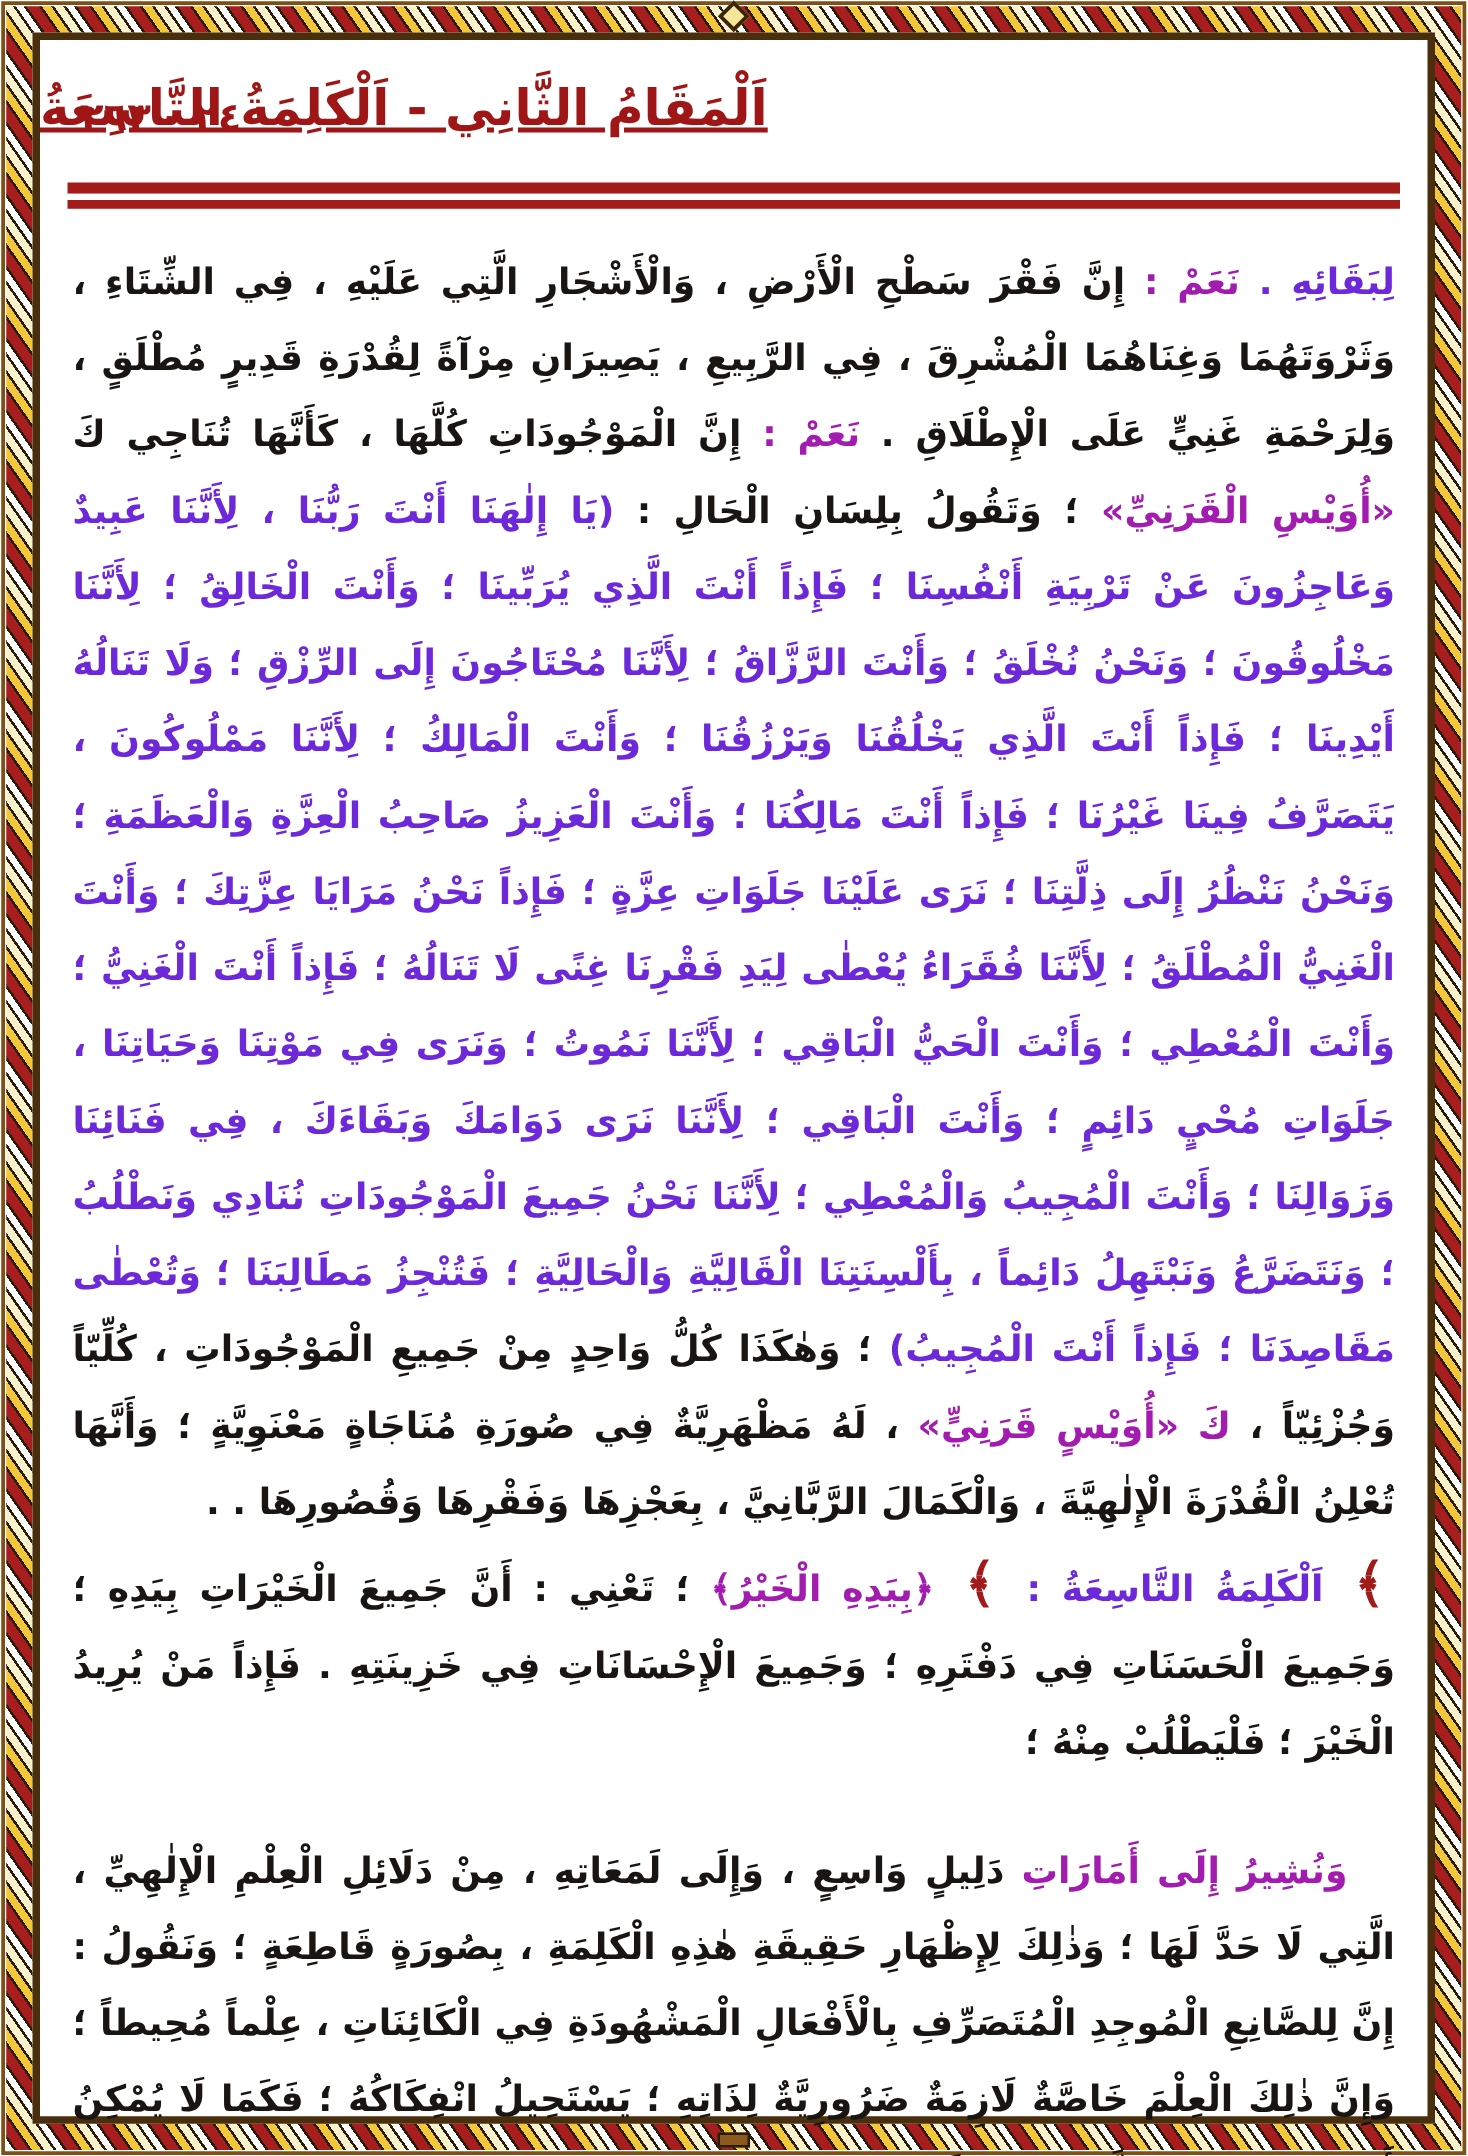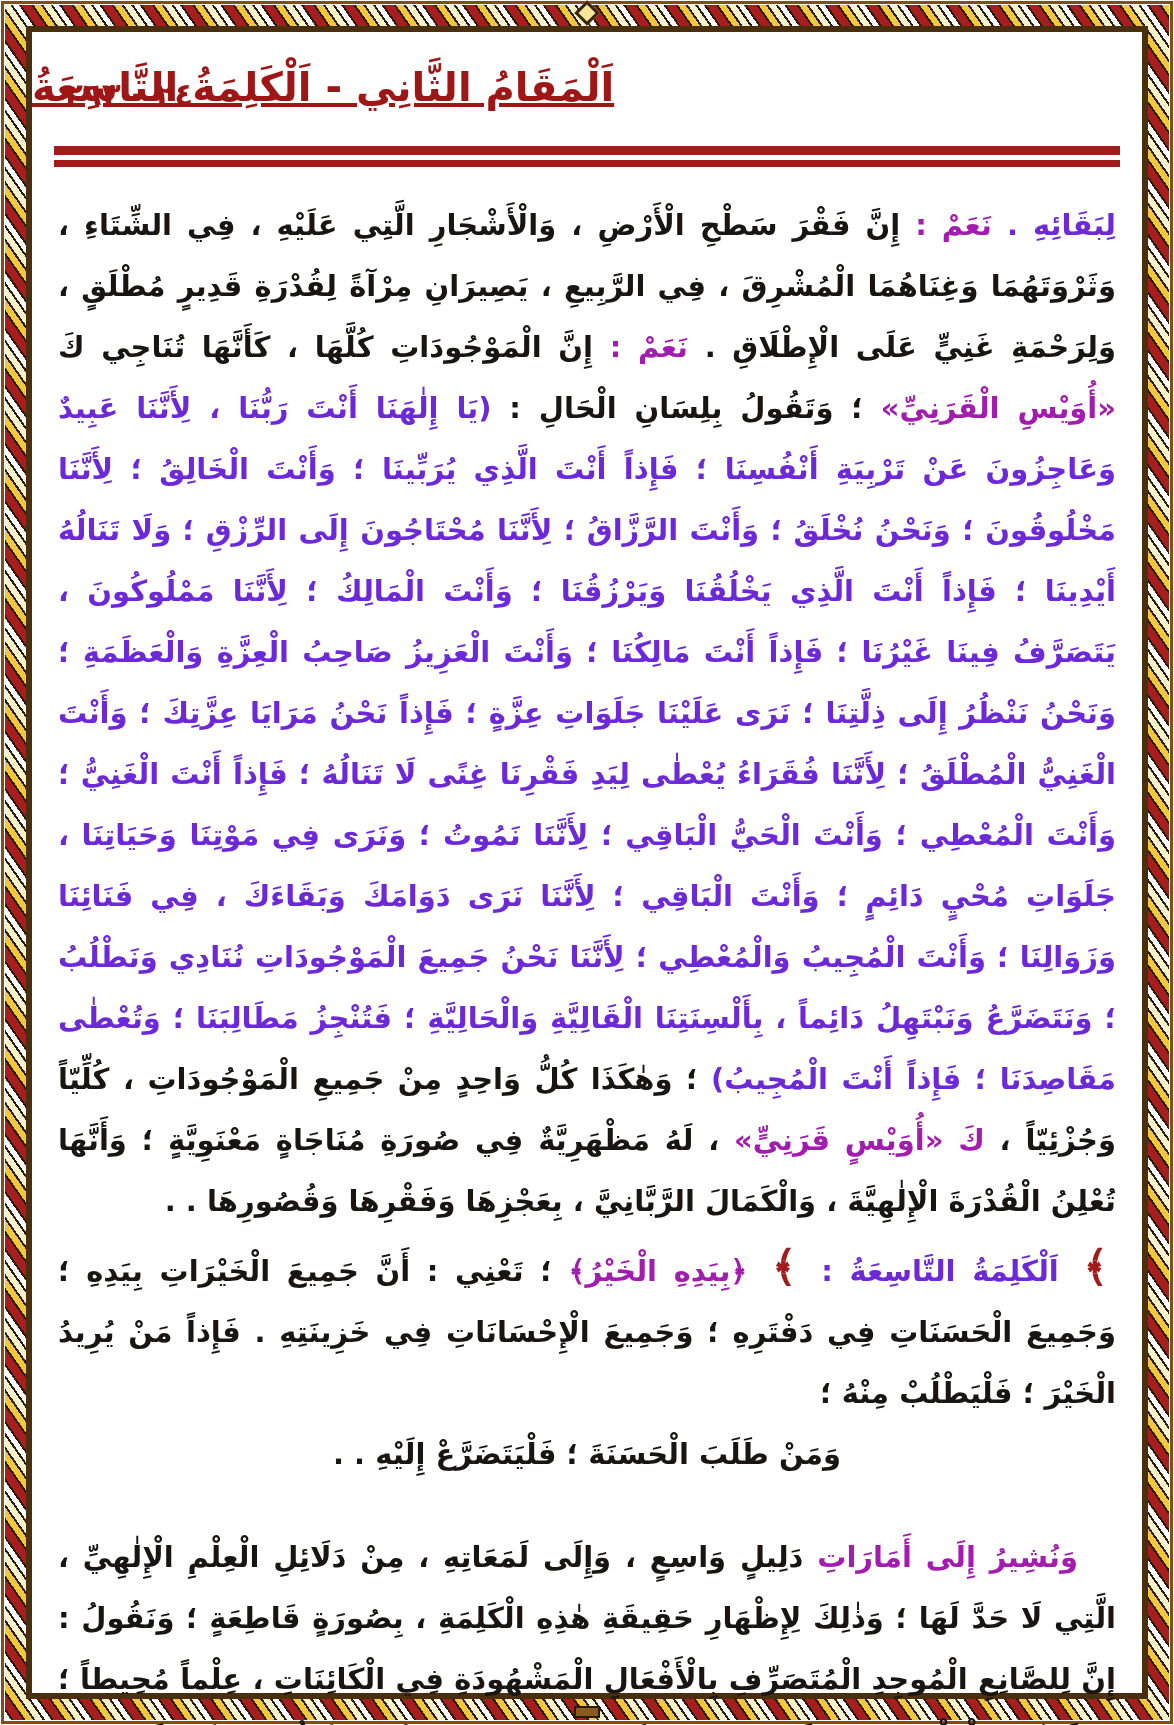--- a/index.html
+++ b/index.html
@@ -103,18 +103,17 @@
 
     <div class="rules" data-name="double-red-rule">
       <div class="rule-a" data-name="rule-top"></div>
       <div class="rule-gap" data-name="rule-gap"></div>
       <div class="rule-b" data-name="rule-bottom"></div>
     </div>
 
     <div class="body-text" data-name="body-text">
         <div class="para" data-name="paragraph-1"><span class="seg-maroon" data-name="continuation-word">لِبَقَائِهِ . </span><span class="seg-red" data-name="word-naam-highlight">نَعَمْ : </span><span class="seg-black" data-name="body-run">إِنَّ فَقْرَ سَطْحِ الْأَرْضِ ، وَالْأَشْجَارِ الَّتِي عَلَيْهِ ، فِي الشِّتَاءِ ، وَثَرْوَتَهُمَا وَغِنَاهُمَا الْمُشْرِقَ ، فِي الرَّبِيعِ ، يَصِيرَانِ مِرْآةً لِقُدْرَةِ قَدِيرٍ مُطْلَقٍ ، وَلِرَحْمَةِ غَنِيٍّ عَلَى الْإِطْلَاقِ . </span><span class="seg-red" data-name="word-naam-highlight">نَعَمْ : </span><span class="seg-black" data-name="body-run">إِنَّ الْمَوْجُودَاتِ كُلَّهَا ، كَأَنَّهَا تُنَاجِي كَ </span><span class="seg-red" data-name="uwais-qarani-quote">«أُوَيْسِ الْقَرَنِيِّ» </span><span class="seg-black" data-name="body-run">؛ وَتَقُولُ بِلِسَانِ الْحَالِ : </span><span class="seg-maroon" data-name="dua-prayer-text">(يَا إِلٰهَنَا أَنْتَ رَبُّنَا ، لِأَنَّنَا عَبِيدٌ وَعَاجِزُونَ عَنْ تَرْبِيَةِ أَنْفُسِنَا ؛ فَإِذاً أَنْتَ الَّذِي يُرَبِّينَا ؛ وَأَنْتَ الْخَالِقُ ؛ لِأَنَّنَا مَخْلُوقُونَ ؛ وَنَحْنُ نُخْلَقُ ؛ وَأَنْتَ الرَّزَّاقُ ؛ لِأَنَّنَا مُحْتَاجُونَ إِلَى الرِّزْقِ ؛ وَلَا تَنَالُهُ أَيْدِينَا ؛ فَإِذاً أَنْتَ الَّذِي يَخْلُقُنَا وَيَرْزُقُنَا ؛ وَأَنْتَ الْمَالِكُ ؛ لِأَنَّنَا مَمْلُوكُونَ ، يَتَصَرَّفُ فِينَا غَيْرُنَا ؛ فَإِذاً أَنْتَ مَالِكُنَا ؛ وَأَنْتَ الْعَزِيزُ صَاحِبُ الْعِزَّةِ وَالْعَظَمَةِ ؛ وَنَحْنُ نَنْظُرُ إِلَى ذِلَّتِنَا ؛ نَرَى عَلَيْنَا جَلَوَاتِ عِزَّةٍ ؛ فَإِذاً نَحْنُ مَرَايَا عِزَّتِكَ ؛ وَأَنْتَ الْغَنِيُّ الْمُطْلَقُ ؛ لِأَنَّنَا فُقَرَاءُ يُعْطٰى لِيَدِ فَقْرِنَا غِنًى لَا تَنَالُهُ ؛ فَإِذاً أَنْتَ الْغَنِيُّ ؛ وَأَنْتَ الْمُعْطِي ؛ وَأَنْتَ الْحَيُّ الْبَاقِي ؛ لِأَنَّنَا نَمُوتُ ؛ وَنَرَى فِي مَوْتِنَا وَحَيَاتِنَا ، جَلَوَاتِ مُحْيٍ دَائِمٍ ؛ وَأَنْتَ الْبَاقِي ؛ لِأَنَّنَا نَرَى دَوَامَكَ وَبَقَاءَكَ ، فِي فَنَائِنَا وَزَوَالِنَا ؛ وَأَنْتَ الْمُجِيبُ وَالْمُعْطِي ؛ لِأَنَّنَا نَحْنُ جَمِيعَ الْمَوْجُودَاتِ نُنَادِي وَنَطْلُبُ ؛ وَنَتَضَرَّعُ وَنَبْتَهِلُ دَائِماً ، بِأَلْسِنَتِنَا الْقَالِيَّةِ وَالْحَالِيَّةِ ؛ فَتُنْجِزُ مَطَالِبَنَا ؛ وَتُعْطٰى مَقَاصِدَنَا ؛ فَإِذاً أَنْتَ الْمُجِيبُ) </span><span class="seg-black" data-name="body-run">؛ وَهٰكَذَا كُلُّ وَاحِدٍ مِنْ جَمِيعِ الْمَوْجُودَاتِ ، كُلِّيّاً وَجُزْئِيّاً ، </span><span class="seg-red" data-name="uwais-qarani-quote">كَ «أُوَيْسٍ قَرَنِيٍّ» </span><span class="seg-black" data-name="body-run">، لَهُ مَظْهَرِيَّةٌ فِي صُورَةِ مُنَاجَاةٍ مَعْنَوِيَّةٍ ؛ وَأَنَّهَا تُعْلِنُ الْقُدْرَةَ الْإِلٰهِيَّةَ ، وَالْكَمَالَ الرَّبَّانِيَّ ، بِعَجْزِهَا وَفَقْرِهَا وَقُصُورِهَا . .</span></div>
         <div class="para" data-name="paragraph-2"><span class="seg-fleuron" data-name="fleuron-ornament-icon">﴾</span><span class="seg-maroon" data-name="section-title-ninth-word"> اَلْكَلِمَةُ التَّاسِعَةُ : </span><span class="seg-fleuron" data-name="fleuron-ornament-icon">﴾</span><span class="seg-red" data-name="ayah-biyadihil-khayr"> ﴿بِيَدِهِ الْخَيْرُ﴾ </span><span class="seg-black" data-name="body-run">؛ تَعْنِي : أَنَّ جَمِيعَ الْخَيْرَاتِ بِيَدِهِ ؛ وَجَمِيعَ الْحَسَنَاتِ فِي دَفْتَرِهِ ؛ وَجَمِيعَ الْإِحْسَانَاتِ فِي خَزِينَتِهِ . فَإِذاً مَنْ يُرِيدُ الْخَيْرَ ؛ فَلْيَطْلُبْ مِنْهُ ؛</span></div>
-        <div class="para" data-name="paragraph-2-tail"><span class="seg-black" data-name="closing-line">وَمَنْ طَلَبَ الْحَسَنَةَ ؛ فَلْيَتَضَرَّعْ إِلَيْهِ . .</span></div>
         <div class="para" data-name="paragraph-3"><span class="seg-red" data-name="lead-phrase-highlight">وَنُشِيرُ إِلَى أَمَارَاتِ </span><span class="seg-black" data-name="body-run">دَلِيلٍ وَاسِعٍ ، وَإِلَى لَمَعَاتِهِ ، مِنْ دَلَائِلِ الْعِلْمِ الْإِلٰهِيِّ ، الَّتِي لَا حَدَّ لَهَا ؛ وَذٰلِكَ لِإِظْهَارِ حَقِيقَةِ هٰذِهِ الْكَلِمَةِ ، بِصُورَةٍ قَاطِعَةٍ ؛ وَنَقُولُ : إِنَّ لِلصَّانِعِ الْمُوجِدِ الْمُتَصَرِّفِ بِالْأَفْعَالِ الْمَشْهُودَةِ فِي الْكَائِنَاتِ ، عِلْماً مُحِيطاً ؛ وَإِنَّ ذٰلِكَ الْعِلْمَ خَاصَّةٌ لَازِمَةٌ ضَرُورِيَّةٌ لِذَاتِهِ ؛ يَسْتَحِيلُ انْفِكَاكُهُ ؛ فَكَمَا لَا يُمْكِنُ أَنْ تُوجَدَ ذَاتُ الشَّمْسِ ؛ وَلَا يُوجَدَ</span></div>
       </div>
 
   </div>
 </div>
 
 </body></html>

